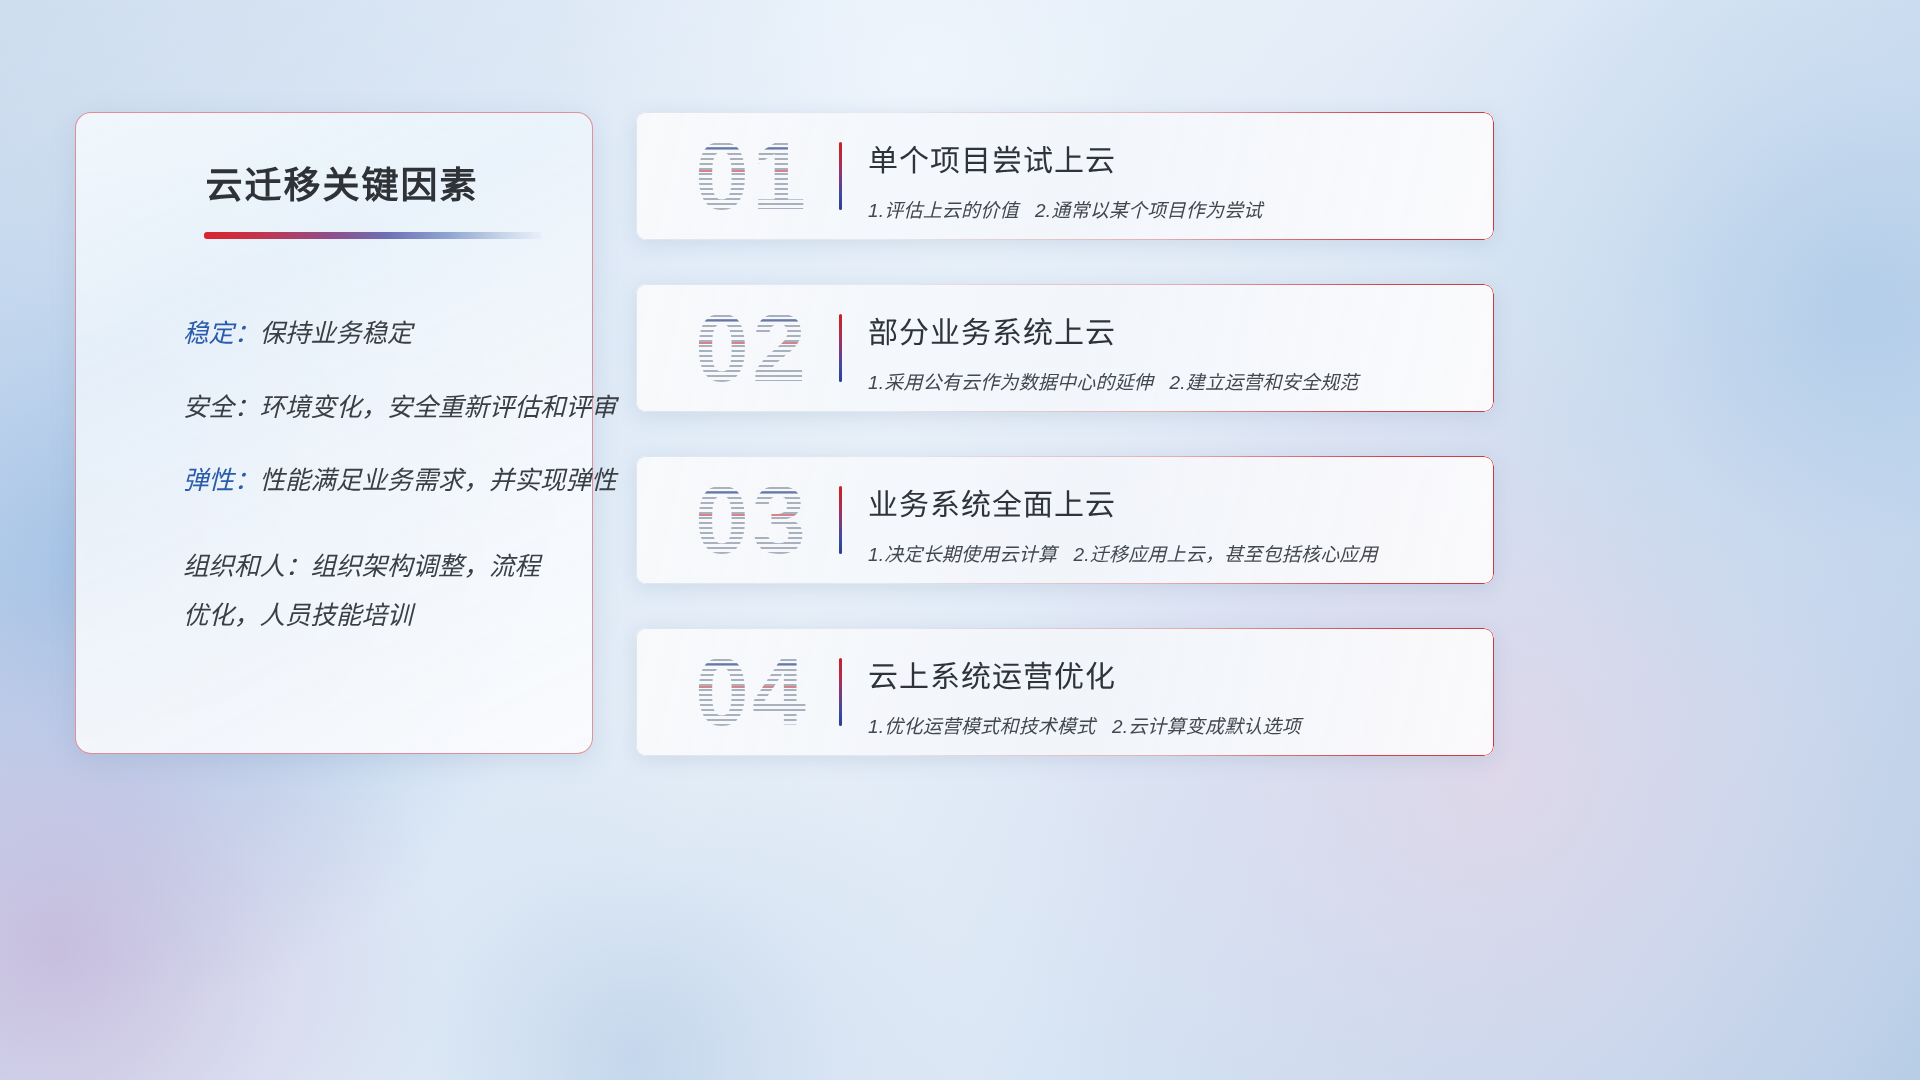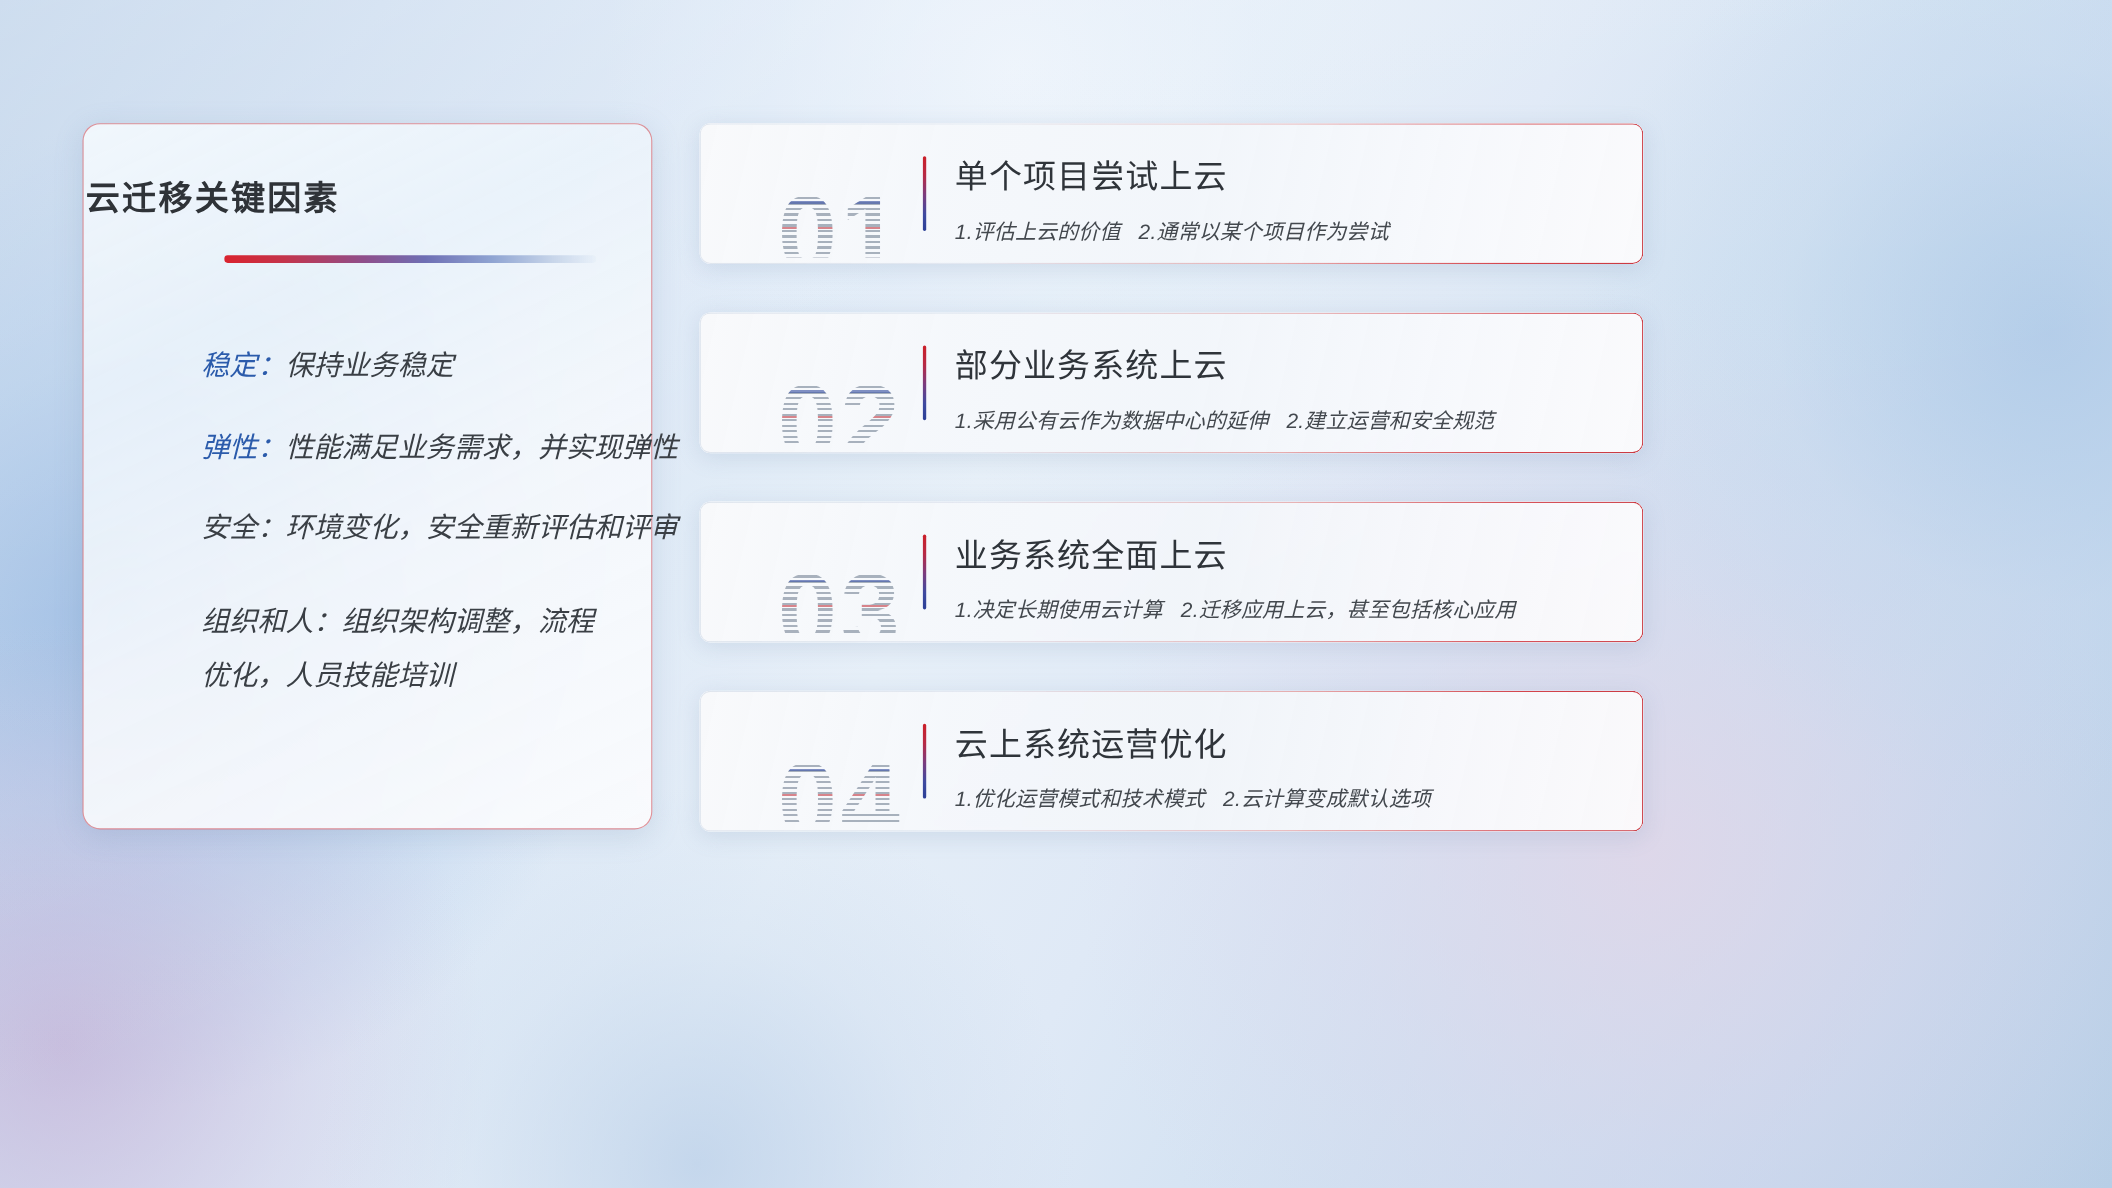--- a/index.html
+++ b/index.html
@@ -86,22 +86,23 @@
       rgba(244,249,253,0.90) 0%,
       rgba(236,244,251,0.86) 28%,
       rgba(245,248,252,0.90) 58%,
       rgba(250,251,253,0.94) 100%);
     box-shadow:0 6px 26px rgba(108,138,175,0.20);
     backdrop-filter:blur(2px);
   }
 
   #left-title {
     position:absolute;
-    left:2px; right:0; top:42px;
-    font-size:31px;
+    left:16px; right:0; top:42px;
+    text-align:center;
+    font-size:37px;
     font-weight:bold;
     letter-spacing:2px;
     color:#2f3338;
   }
   #title-rule {
     position:absolute;
     left:128px; top:119px;
     width:338px; height:7px;
     border-radius:3px;
     background:linear-gradient(90deg,
@@ -167,37 +168,36 @@
   }
 
   .step-num {
     position:absolute;
     left:22px; top:6px;
     width:180px; height:116px;
     overflow:hidden;
   }
   .step-num .glyph {
     position:absolute;
-    left:16px; top:0;
+    left:4px; top:0;
     width:180px; line-height:116px;
     text-align:center;
     font-size:97px;
     font-weight:bold;
     letter-spacing:3px;
     color:#9fa9b6;
     opacity:0.62;
     background:repeating-linear-gradient(
       180deg,
       rgba(120,133,150,1) 0px,
       rgba(120,133,150,1) 2.1px,
       rgba(255,255,255,0) 2.1px,
       rgba(255,255,255,0) 5.0px);
     -webkit-background-clip:text;
             background-clip:text;
-            margin-top:36px;
     -webkit-text-fill-color:transparent;
   }
   .step-num .glyph.tint {
     background:repeating-linear-gradient(
       180deg,
       rgba(190,70,80,0.0) 0px,
       rgba(190,70,80,0.0) 11px,
       rgba(196,64,74,0.85) 11px,
       rgba(196,64,74,0.85) 13px,
       rgba(190,70,80,0.0) 13px,
@@ -260,22 +260,22 @@
   <div class="bg-layer bg-blob-d"></div>
   <div class="bg-layer bg-blob-e"></div>
   <div class="bg-layer bg-blob-f"></div>
   <div class="bg-layer bg-sheen"></div>
 
   <section id="left-card">
     <h1 id="left-title">云迁移关键因素</h1>
     <div id="title-rule"></div>
     <div id="factor-list">
         <div class="factor-row"><span class="factor-key blue">稳定：</span><span class="factor-val">保持业务稳定</span></div>
+        <div class="factor-row"><span class="factor-key dark">安全：</span><span class="factor-val">环境变化，安全重新评估和评审</span></div>
         <div class="factor-row"><span class="factor-key blue">弹性：</span><span class="factor-val">性能满足业务需求，并实现弹性</span></div>
-        <div class="factor-row"><span class="factor-key dark">安全：</span><span class="factor-val">环境变化，安全重新评估和评审</span></div>
         <div class="factor-row wrapped"><span class="factor-key dark">组织和人：</span><span class="factor-val">组织架构调整，流程优化，人员技能培训</span></div>
       </div>
   </section>
 
   <section id="steps">
       <article class="step-card" style="top: 0px;">
         <div class="step-num">
           <div class="glyph">01</div>
           <div class="glyph tint">01</div>
         </div>

